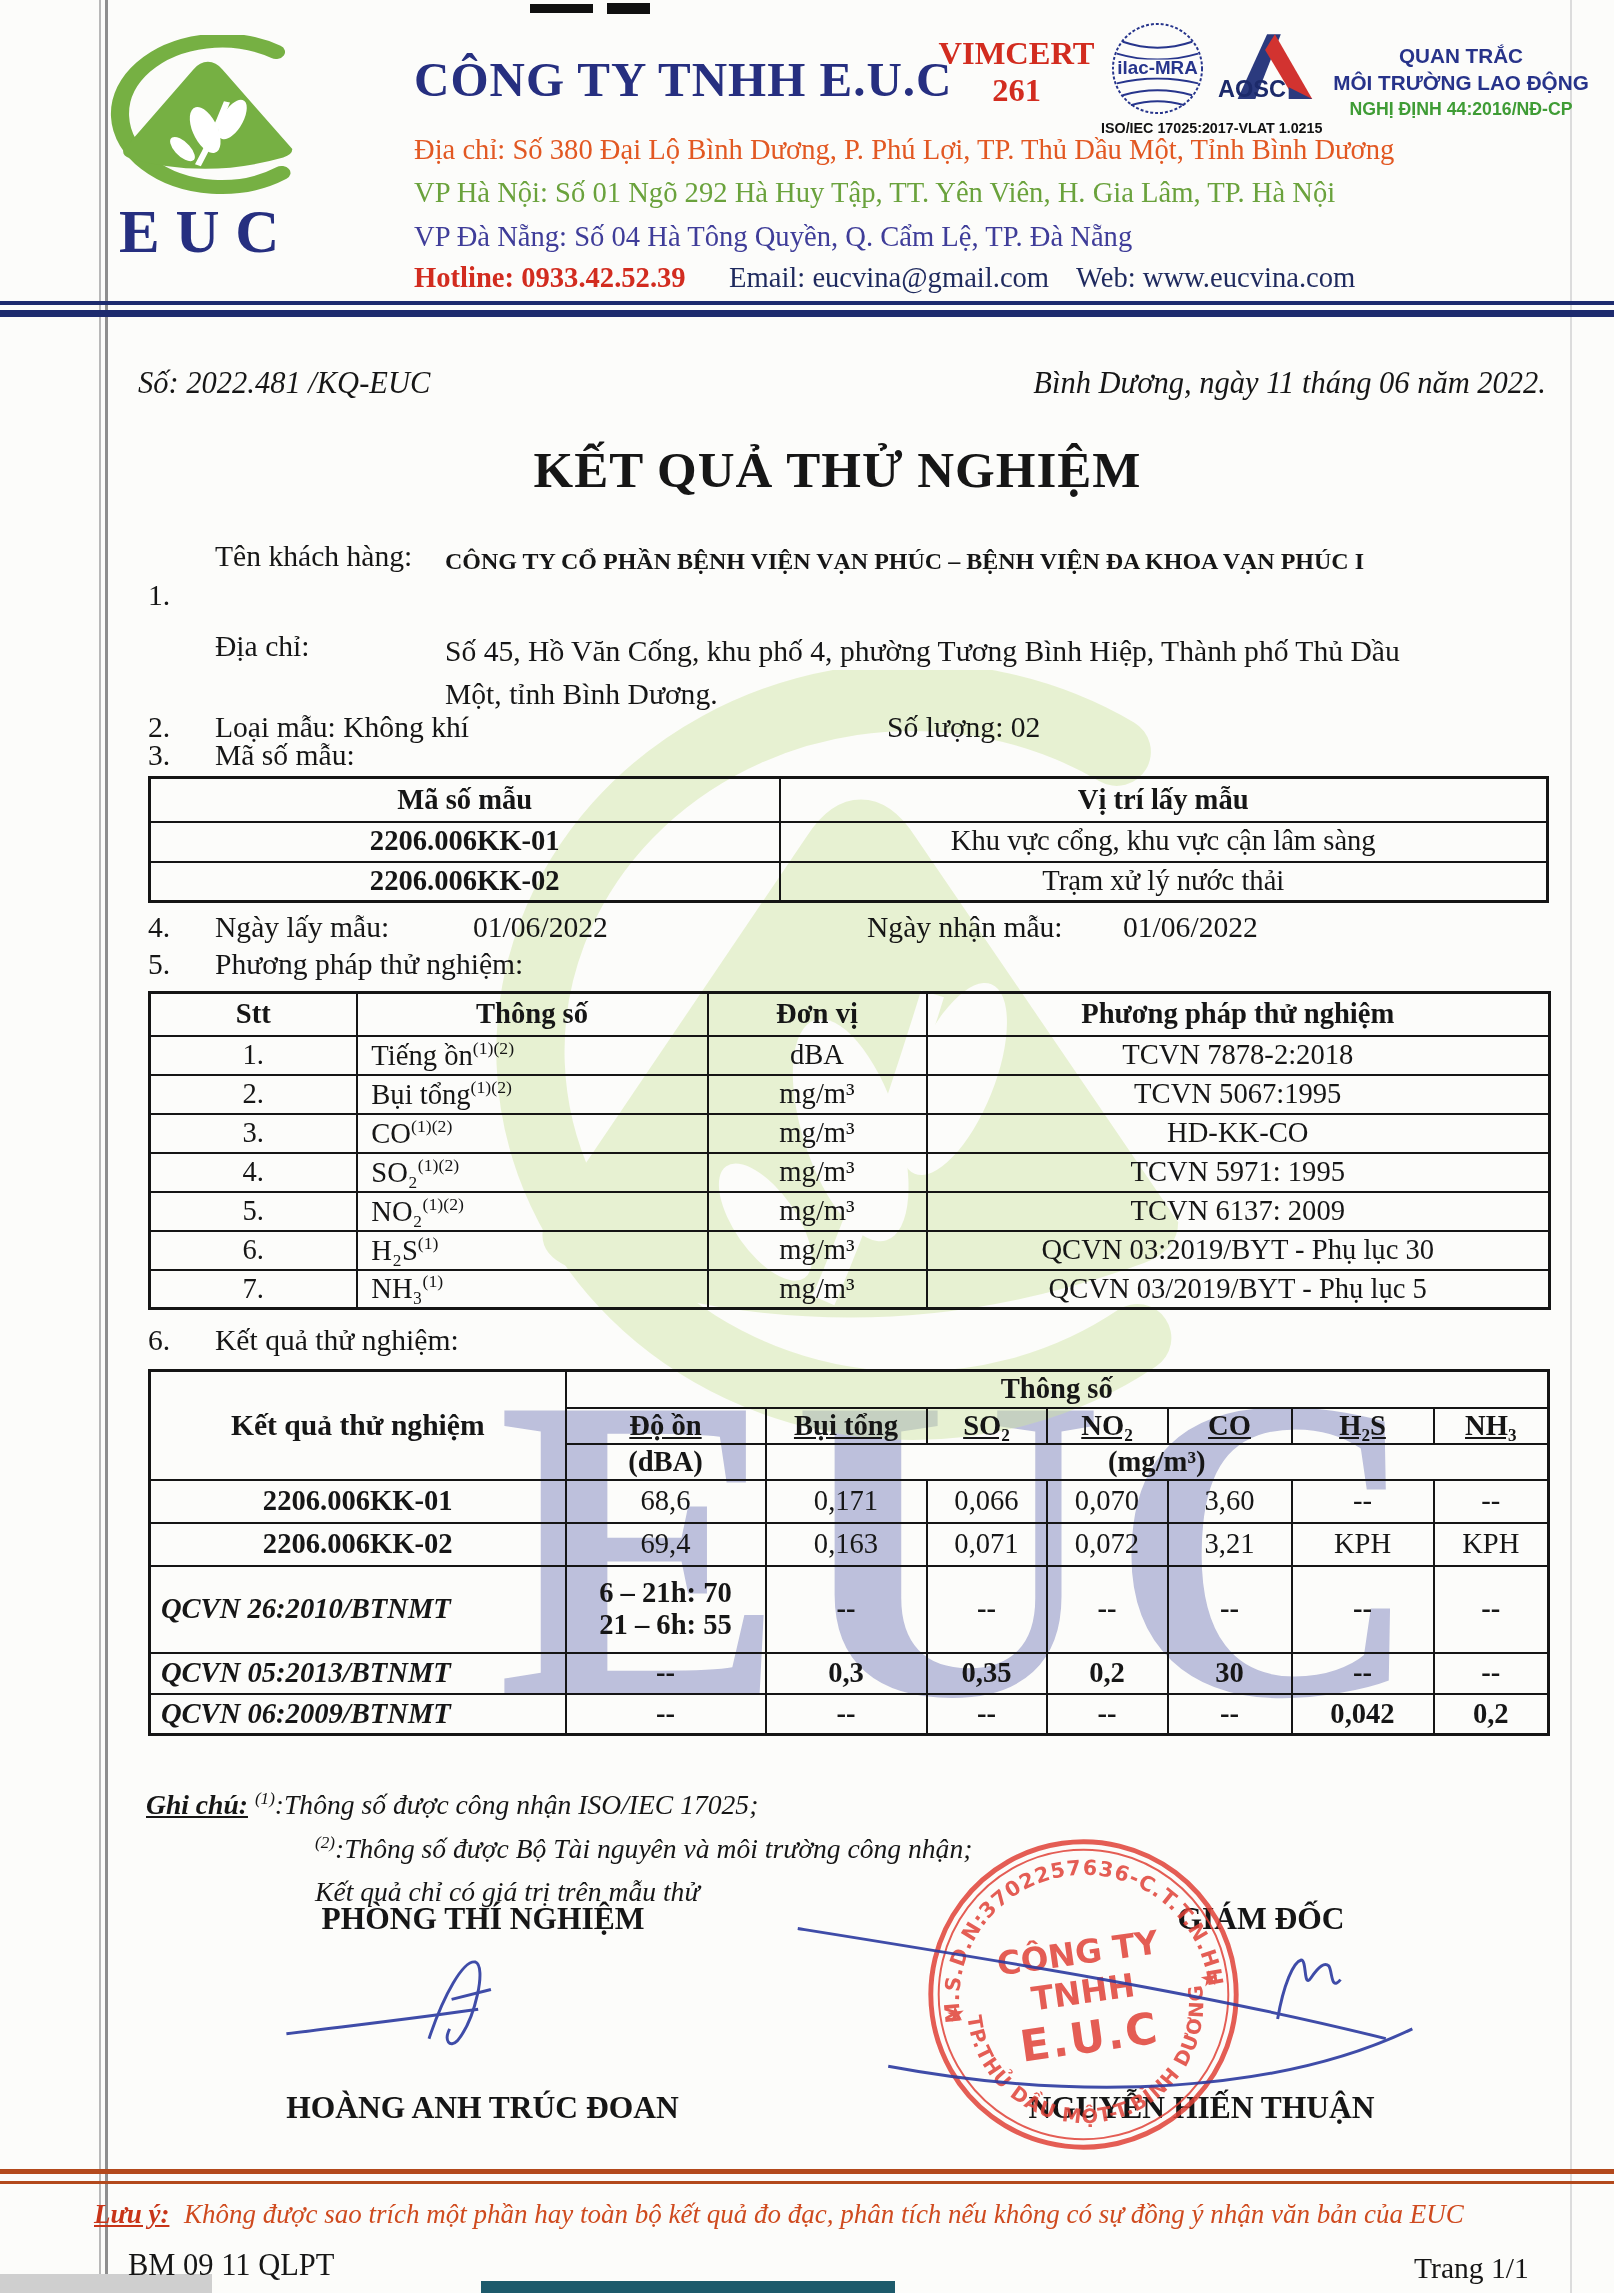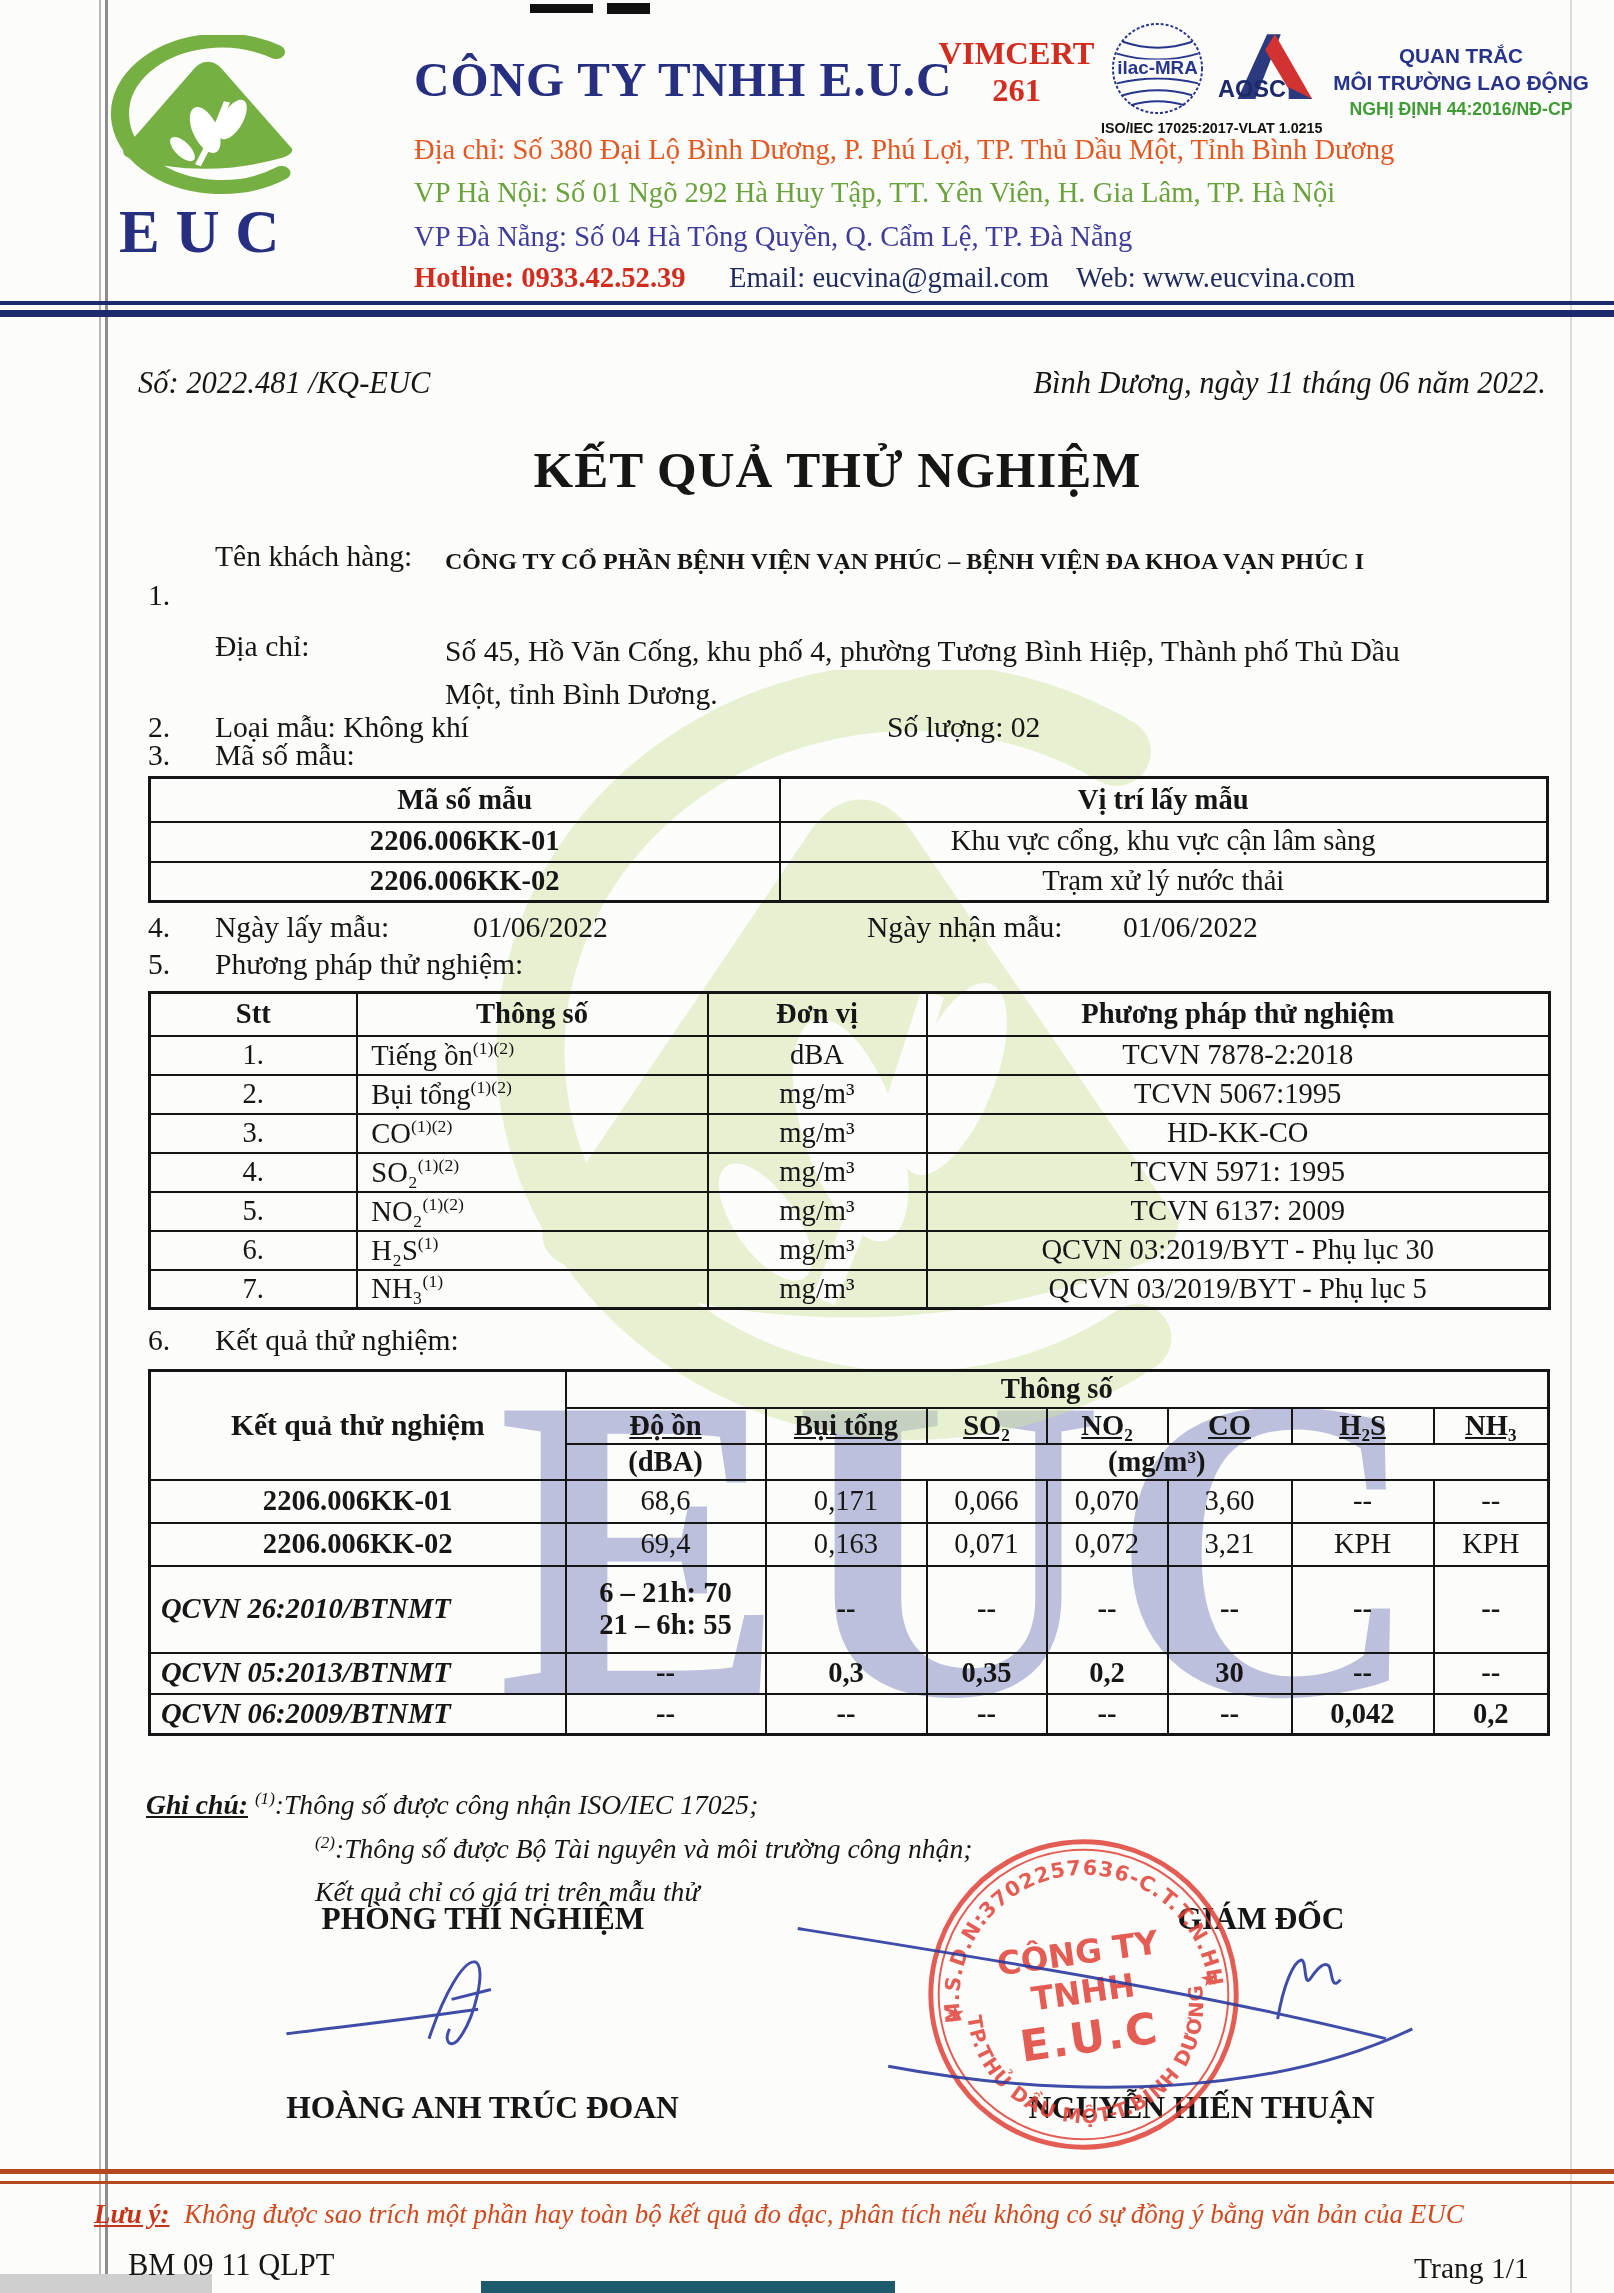--- a/index.html
+++ b/index.html
@@ -386,19 +386,19 @@
       <path d="M 560 28 C 760 60 980 95 1158 140"></path>
       <path d="M 652 168 C 850 205 1050 195 1185 130"></path>
       <path d="M 1048 120 C 1054 85 1064 62 1072 60 C 1078 60 1074 90 1082 78 C 1090 66 1096 62 1100 66 C 1104 72 1102 92 1112 80"></path>
     </g>
   </svg>
 
   <div class="rule" style="top:2169px;height:4.9px;background:#b3491c;"></div>
   <div class="rule" style="top:2181px;height:3px;background:#b3491c;"></div>
   <div class="footer-note z2">
     <span class="note-label">Lưu ý:</span>
-    <span style="margin-left:7.9px;">Không được sao trích một phần hay toàn bộ kết quả đo đạc, phân tích nếu không có sự đồng ý bằng văn bản của EUC</span>
+    <span style="margin-left:7.9px;">Không được sao trích một phần hay toàn bộ kết quả đo đạc, phân tích nếu không có sự đồng ý nhận văn bản của EUC</span>
   </div>
   <div class="val30 z2" style="left:128px;top:2248px;font-size:30.5px;">BM 09 11 QLPT</div>
   <div class="val30 z2" style="left:1414px;top:2252px;">Trang 1/1</div>
 
 </div>
 
 
 </body></html>

